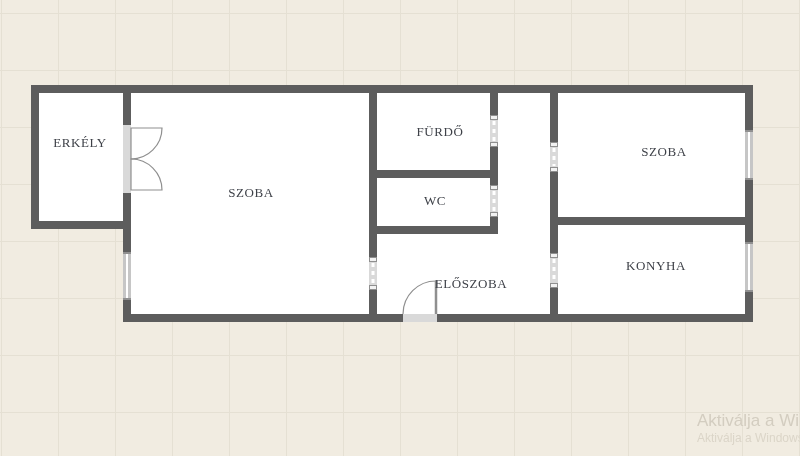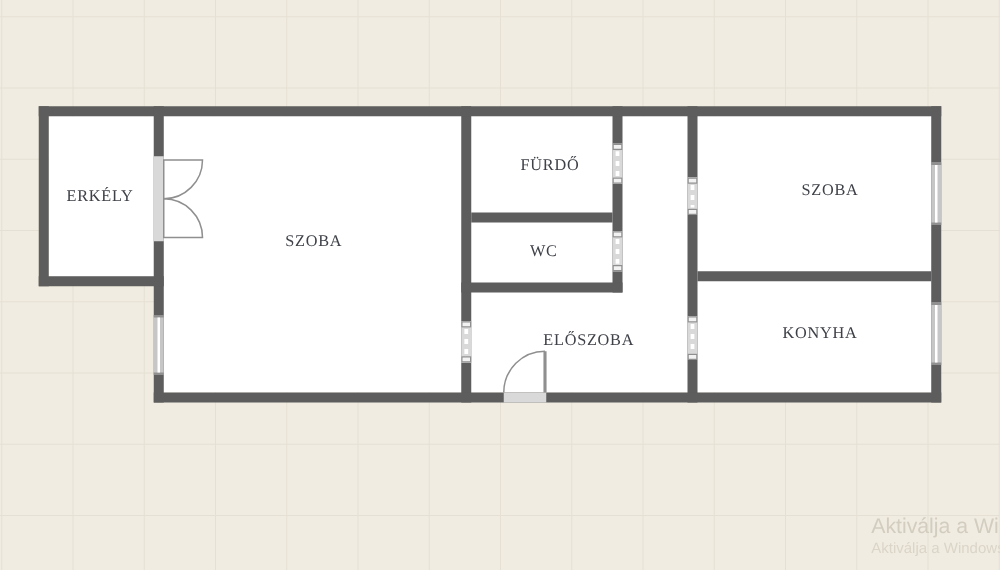--- a/index.html
+++ b/index.html
@@ -118,23 +118,23 @@
       <div class="cap bottom"></div>
   </div>
 
   <svg class="arcs" width="800" height="456" viewBox="0 0 800 456">
     <path d="M131,128 H162 A31,31 0 0 1 131,159 Z" fill="#ffffff" stroke="#8f8f8f" stroke-width="1.2"></path>
     <path d="M131,190 H162 A31,31 0 0 0 131,159 Z" fill="#ffffff" stroke="#8f8f8f" stroke-width="1.2"></path>
     <path d="M403,314 A33,33 0 0 1 436,281" fill="none" stroke="#8f8f8f" stroke-width="1.2"></path>
     <line x1="436" y1="281" x2="436" y2="314" stroke="#8f8f8f" stroke-width="2.5"></line>
   </svg>
 
-  <div class="label" style="left:80px;  top:157px;">ERKÉLY</div>
+  <div class="label" style="left:80px;  top:143px;">ERKÉLY</div>
   <div class="label" style="left:251px; top:193px;">SZOBA</div>
   <div class="label" style="left:440px; top:132px;">FÜRDŐ</div>
   <div class="label" style="left:435px; top:201px;text-align:center;">WC</div>
-  <div class="label" style="left:471px; top:272px;">ELŐSZOBA</div>
+  <div class="label" style="left:471px; top:284px;">ELŐSZOBA</div>
   <div class="label" style="left:664px; top:152px;">SZOBA</div>
   <div class="label" style="left:656px; top:266px;">KONYHA</div>
 
   <div class="wm1">Aktiválja a Win</div>
   <div class="wm2">Aktiválja a Windows</div>
 </div>
 
 </body></html>

